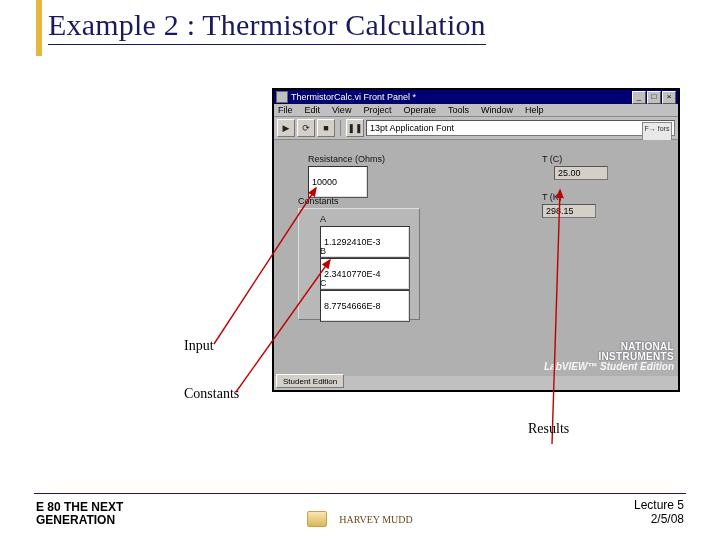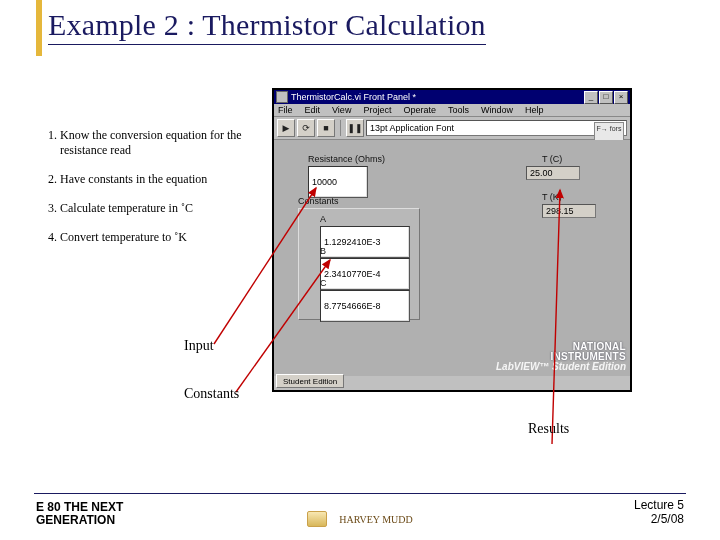--- a/index.html
+++ b/index.html
@@ -46,21 +46,21 @@
     line-height: 1.25;
     padding-left: 20px;
     margin: 0;
   }
   ol.steps li { margin-bottom: 14px; }
 
   
   .lv-window {
     position: absolute;
     left: 272px; top: 88px;
-    width: 360px; height: 304px;
+    width: 408px; height: 304px;
     border: 2px solid #000;
     background: #c0c0c0;
     box-sizing: border-box;
     font-family: "MS Sans Serif", Tahoma, Arial, sans-serif;
     font-size: 9px;
   }
   .titlebar {
     background: #000070;
     color: #fff;
     height: 14px;
@@ -214,26 +214,20 @@
   }
 </style>
 </head>
 <body>
 
 <div class="slide">
   <div class="accent-bar"></div>
   <div class="title">Example 2 : Thermistor Calculation</div>
 
 
-  <ol class="steps">
-    <li>Know the conversion equation for the resistance read</li>
-    <li>Have constants in the equation</li>
-    <li>Calculate temperature in ˚C</li>
-    <li>Convert temperature to ˚K</li>
-  </ol>
 
   <div class="lv-window">
     <div class="titlebar">
       <div class="titlebar-icon"></div>
       <span>ThermistorCalc.vi Front Panel *</span>
       <div class="titlebar-spacer"></div>
       <div class="titlebar-btn">_</div>
       <div class="titlebar-btn">□</div>
       <div class="titlebar-btn">×</div>
     </div>
@@ -258,21 +252,21 @@
       </div>
     </div>
     <div class="right-icon">F→ fors</div>
 
     <div class="panel">
 
       <span class="field-label" style="left:34px; top:14px;">Resistance (Ohms)</span>
       <div class="field" style="left:34px; top:26px; width:52px;">10000</div>
 
       <span class="field-label" style="left:268px; top:14px;">T (C)</span>
-      <div class="ro-field" style="left:252px; top:26px; width:46px;">25.00</div>
+      <div class="ro-field" style="left:280px; top:26px; width:46px;">25.00</div>
 
       <span class="field-label" style="left:268px; top:52px;">T (K)</span>
       <div class="ro-field" style="left:268px; top:64px; width:46px;">298.15</div>
 
       <span class="group-title" style="left:24px; top:56px;">Constants</span>
       <div class="group-box" style="left:24px; top:68px; width:120px; height:110px;"></div>
 
       <span class="field-label" style="left:46px; top:74px;">A</span>
       <div class="field" style="left:46px; top:86px; width:82px;">1.1292410E-3</div>
 

